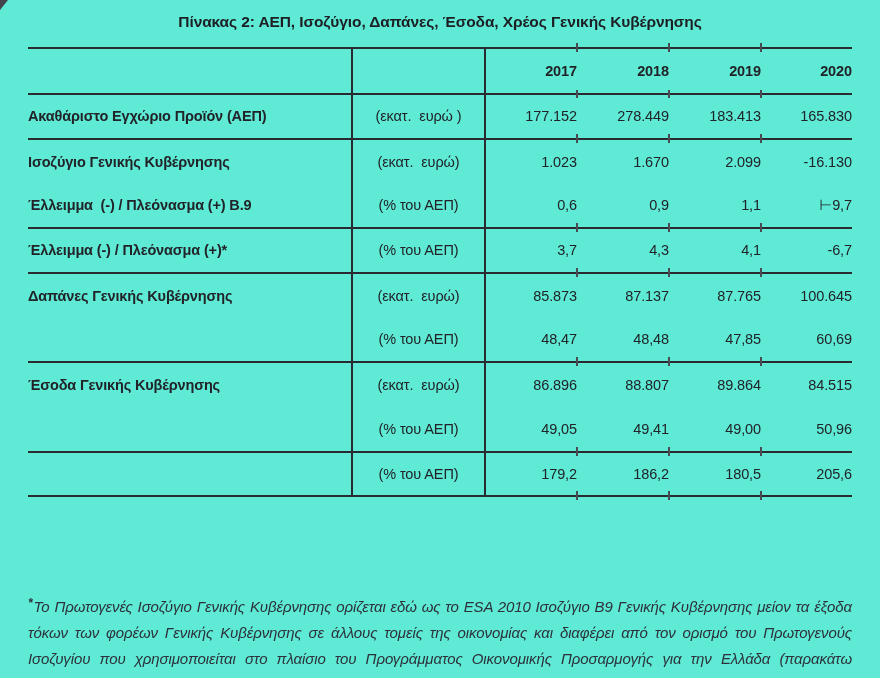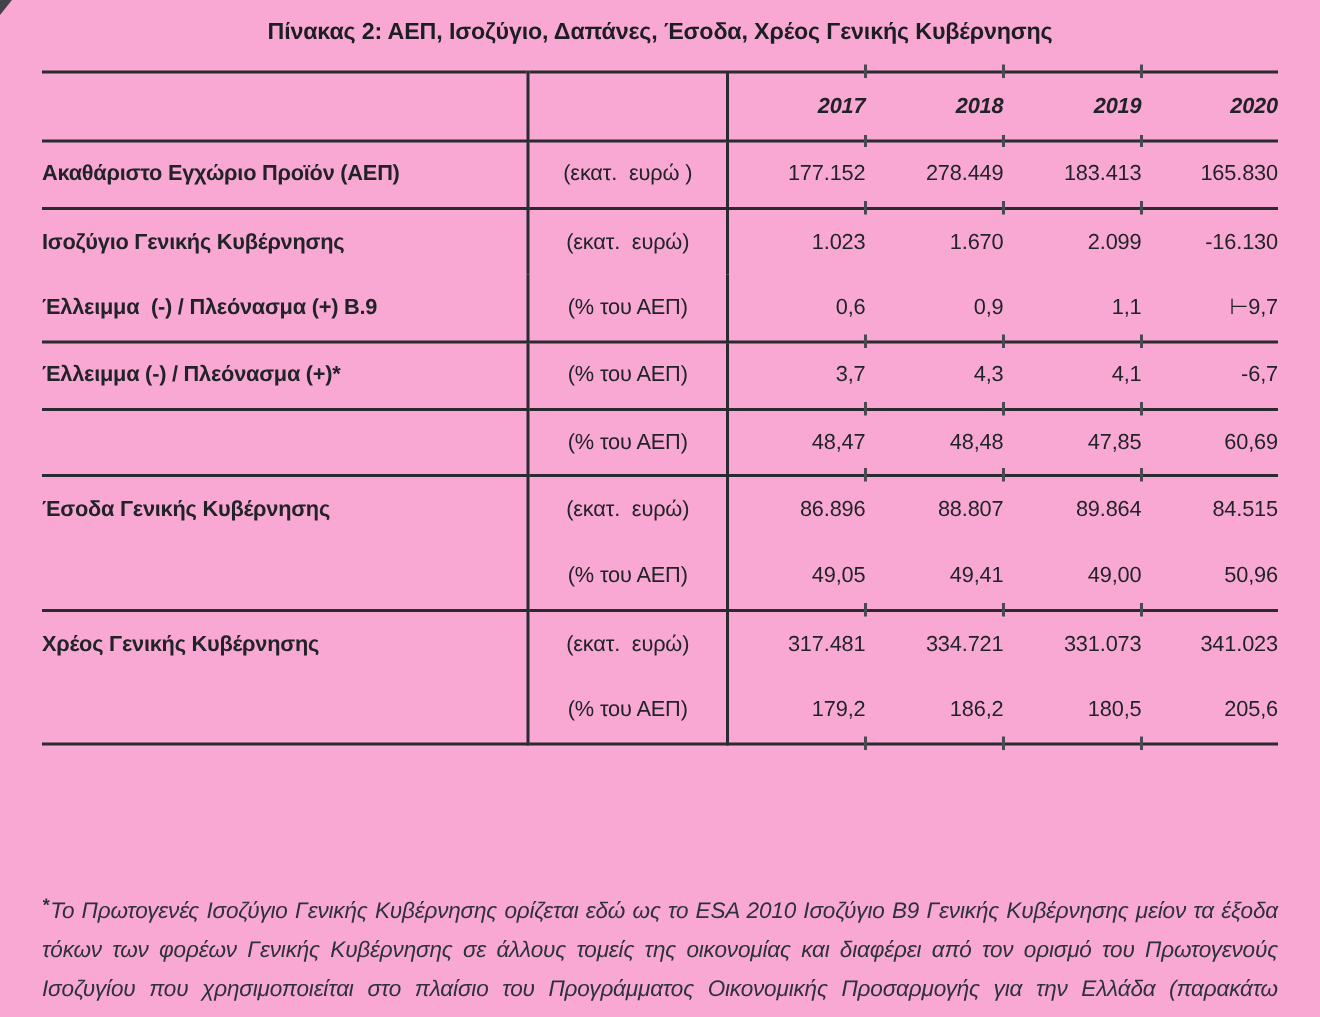--- a/index.html
+++ b/index.html
@@ -3,21 +3,21 @@
 <meta charset="utf-8">
 <style>
   html,body{margin:0;padding:0;}
   body{
     width:880px;height:678px;overflow:hidden;
     background:#fbfbfa;
     font-family:"Liberation Sans","DejaVu Sans",sans-serif;
   }
   .page{
     position:relative;width:880px;height:678px;
-    background:#f9a8d4;color:#1f2126;
+    background:#5eead4;color:#1f2126;
   }
   .corner-artifact{
     position:absolute;left:0;top:0;width:8px;height:10px;
     background:#43434b;
     clip-path:polygon(0 0,100% 0,0 100%);
   }
   .doc-title{
     position:absolute;top:13px;left:0;width:100%;
     text-align:center;font-weight:bold;font-size:15.5px;
     letter-spacing:-0.1px;color:#1c1e24;
@@ -25,21 +25,21 @@
   table.gov-table{
     position:absolute;left:28px;top:47px;width:824px;
     border-collapse:collapse;table-layout:fixed;
     border-top:2px solid #2a2b30;
   }
   table.gov-table td{
     padding:0;vertical-align:middle;
     font-size:14.5px;color:#212329;
     position:relative;
   }
-  thead tr{height:46px;font-style:italic;}
+  thead tr{height:46px;}
   tbody tr{height:44.7px;}
   thead td{border-bottom:2px solid #2a2b30;}
   tr.group-end td{border-bottom:2px solid #2a2b30;}
   td.c-label{
     border-right:2px solid #2a2b30;
     padding-left:12px;font-weight:bold;font-size:14.5px;
     white-space:pre-wrap;letter-spacing:-0.15px;
   }
   td.c-unit{
     border-right:2px solid #2a2b30;
@@ -127,20 +127,28 @@
         <td class="c-val last">⊢9,7</td>
       </tr>
       <tr class="group-end">
         <td class="c-label">Έλλειμμα (-) / Πλεόνασμα (+)*</td>
         <td class="c-unit">(% του ΑΕΠ)</td>
         <td class="c-val">3,7</td>
         <td class="c-val">4,3</td>
         <td class="c-val">4,1</td>
         <td class="c-val last">-6,7</td>
       </tr>
+      <tr>
+        <td class="c-label">Δαπάνες Γενικής Κυβέρνησης</td>
+        <td class="c-unit">(εκατ.  ευρώ)</td>
+        <td class="c-val">85.873</td>
+        <td class="c-val">87.137</td>
+        <td class="c-val">87.765</td>
+        <td class="c-val last">100.645</td>
+      </tr>
       <tr class="group-end">
         <td class="c-label"></td>
         <td class="c-unit">(% του ΑΕΠ)</td>
         <td class="c-val">48,47</td>
         <td class="c-val">48,48</td>
         <td class="c-val">47,85</td>
         <td class="c-val last">60,69</td>
       </tr>
       <tr>
         <td class="c-label">Έσοδα Γενικής Κυβέρνησης</td>
@@ -151,28 +159,20 @@
         <td class="c-val last">84.515</td>
       </tr>
       <tr class="group-end">
         <td class="c-label"></td>
         <td class="c-unit">(% του ΑΕΠ)</td>
         <td class="c-val">49,05</td>
         <td class="c-val">49,41</td>
         <td class="c-val">49,00</td>
         <td class="c-val last">50,96</td>
       </tr>
-      <tr>
-        <td class="c-label">Χρέος Γενικής Κυβέρνησης</td>
-        <td class="c-unit">(εκατ.  ευρώ)</td>
-        <td class="c-val">317.481</td>
-        <td class="c-val">334.721</td>
-        <td class="c-val">331.073</td>
-        <td class="c-val last">341.023</td>
-      </tr>
       <tr class="group-end">
         <td class="c-label"></td>
         <td class="c-unit">(% του ΑΕΠ)</td>
         <td class="c-val">179,2</td>
         <td class="c-val">186,2</td>
         <td class="c-val">180,5</td>
         <td class="c-val last">205,6</td>
       </tr>
     </tbody>
   </table>

